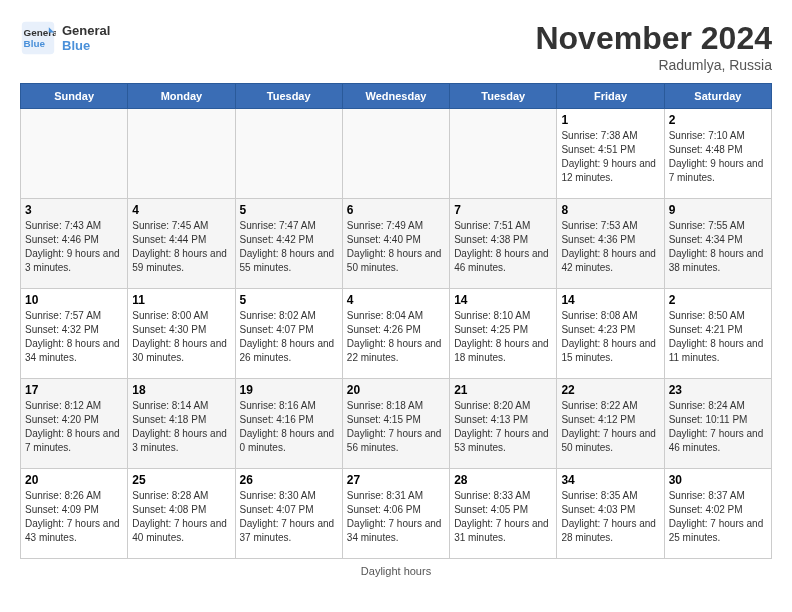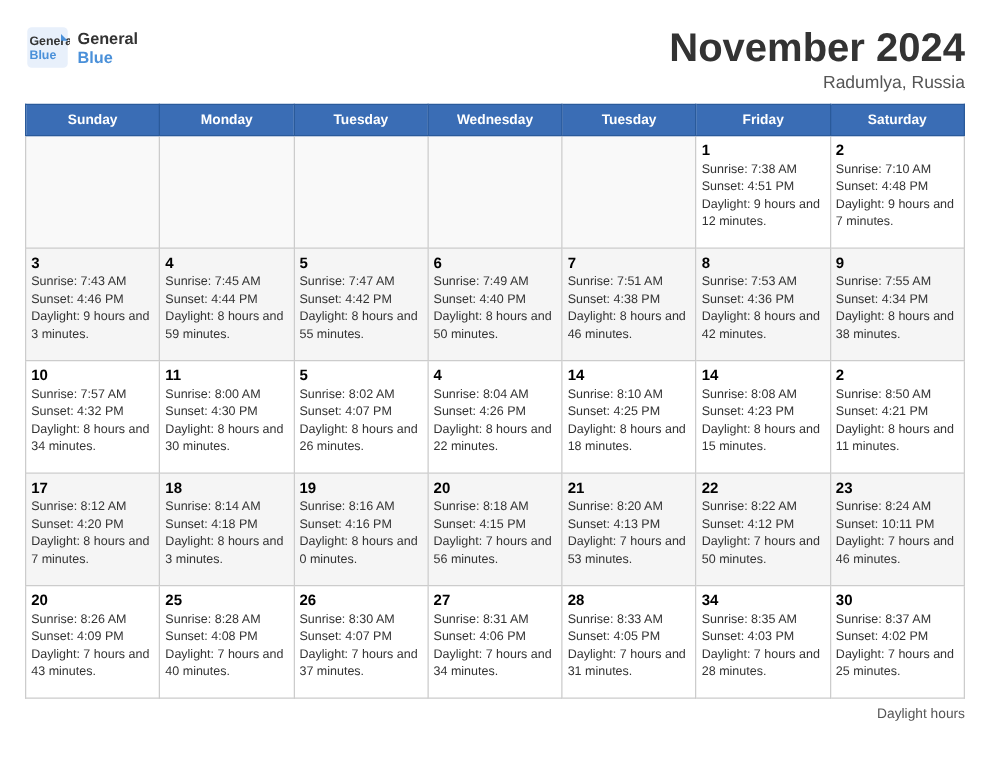--- a/index.html
+++ b/index.html
@@ -302,13 +302,13 @@
         <td>
           <div class="day-num">30</div>
           <div class="day-info">Sunrise: 8:37 AM
 Sunset: 4:02 PM
 Daylight: 7 hours and 25 minutes.</div>
         </td>
       </tr>
     </tbody>
 </table>
 
-<div style="text-align:right;font-size:11px;color:#555;margin-top:6px;">Daylight hours</div>
+<div style="text-align:center;font-size:11px;color:#555;margin-top:6px;">Daylight hours</div>
 
 </body></html>

